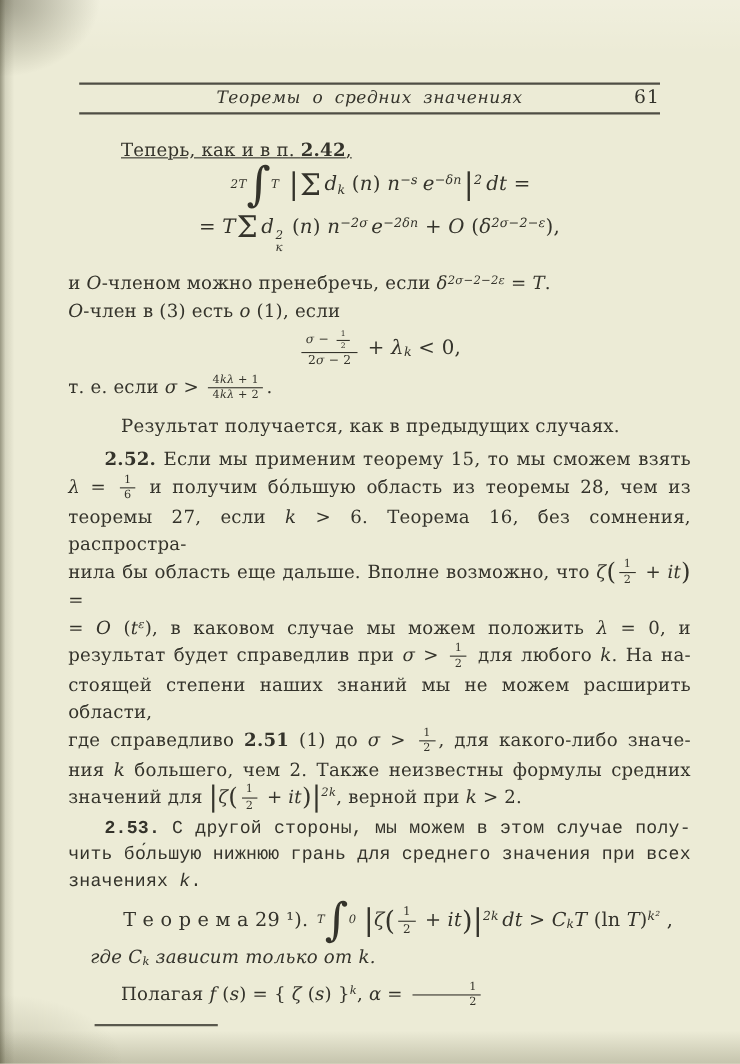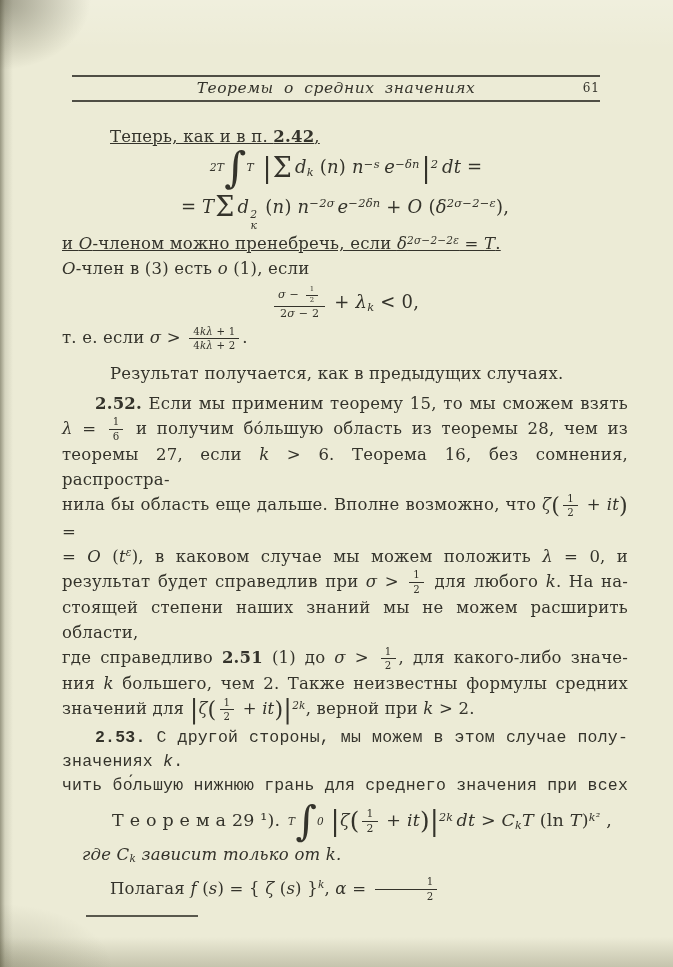--- a/index.html
+++ b/index.html
@@ -17,33 +17,33 @@
   }
   
   .running-head{
     position:absolute;left:72px;top:75px;width:528px;
     border-top:2px solid rgba(52,51,43,0.85);
     border-bottom:2px solid rgba(52,51,43,0.85);
     display:flex;align-items:center;padding:2px 0 3px;
   }
   .rh-spacer{width:34px;}
   .rh-title{flex:1;text-align:center;font-style:italic;font-size:15.5px;word-spacing:5px;letter-spacing:0.5px;}
-  .rh-num{width:34px;text-align:right;font-size:12px;letter-spacing:1px;}
+  .rh-num{width:34px;text-align:right;font-size:17px;letter-spacing:1px;}
   
   .body{position:absolute;left:62px;top:108px;width:566px;font-size:16.5px;line-height:25px;letter-spacing:0.2px;}
   .line{min-height:25px;}
   .jl{text-align:justify;text-align-last:justify;}
   .ind1{text-indent:48px;}
   .ind2{text-indent:33px;}
   .display{text-align:center;font-size:18px;line-height:27px;}
   .p253 .line{line-height:24px;min-height:24px;}
   #b-intro{margin-top:16px;text-decoration:underline;}
   #b-f1{margin-top:2px;}
   #b-f2{margin-top:7px;}
-  #b-t1{margin-top:0;text-decoration:underline;}
+  #b-t1{margin-top:15px;}
   #b-t2{margin-top:0;}
   #b-f3{margin-top:5px;}
   #b-t3{margin-top:5px;}
   #b-result{margin-top:9px;}
   #b-p252{margin-top:5px;}
   #b-p253{margin-top:3px;font-family:Liberation Mono, monospace;}
   #b-theorem{margin-top:7px;padding-left:50px;font-size:17.5px;}
   #b-where{margin-top:3px;margin-left:20px;font-style:italic;}
   #b-polagaya{margin-top:9px;}
   #b-footer{margin-top:13px;}
@@ -125,22 +125,22 @@
           </span><span class="tk-r">, для какого-либо значе-</span></div>
       <div class="line jl"><span class="tk-r">ния </span><span class="tk-i">k</span><span class="tk-r"> большего, чем 2. Также неизвестны формулы средних</span></div>
       <div class="line"><span class="tk-r">значений для </span><span class="tk-g" style="font-size: 1.55em;">|</span><span class="tk-i">ζ</span><span class="tk-g" style="font-size: 1.35em;">(</span><span class="tk-f">
             <span class="fn"><span class="tk-r">1</span></span>
             <span class="fd"><span class="tk-r">2</span></span>
           </span><span class="tk-r"> + </span><span class="tk-i">it</span><span class="tk-g" style="font-size: 1.35em;">)</span><span class="tk-g" style="font-size: 1.55em;">|</span><span class="tk-sup">2k</span><span class="tk-r">, верной при </span><span class="tk-i">k</span><span class="tk-r"> &gt; 2.</span></div>
     </div>
 
     <div id="b-p253" class="p253">
       <div class="line jl ind2"><span class="tk-b">2.53.</span><span class="tk-r"> С другой стороны, мы можем в этом случае полу-</span></div>
+      <div class="line jl"><span class="tk-r">чить бо́льшую нижнюю грань для среднего значения при всех</span></div>
       <div class="line"><span class="tk-r">значениях </span><span class="tk-i">k</span><span class="tk-r">.</span></div>
-      <div class="line jl"><span class="tk-r">чить бо́льшую нижнюю грань для среднего значения при всех</span></div>
     </div>
 
     <div id="b-theorem"><span class="tk-r">Т е о р е м а  29 ¹). </span><span class="tk-int">
           <span class="lim">T</span>
           <span class="isign">∫</span>
           <span class="lim">0</span>
         </span><span class="tk-spc" style="width: 0.1em;">&nbsp;</span><span class="tk-g" style="font-size: 1.55em;">|</span><span class="tk-i">ζ</span><span class="tk-g" style="font-size: 1.4em;">(</span><span class="tk-f">
           <span class="fn"><span class="tk-r">1</span></span>
           <span class="fd"><span class="tk-r">2</span></span>
         </span><span class="tk-r"> + </span><span class="tk-i">it</span><span class="tk-g" style="font-size: 1.4em;">)</span><span class="tk-g" style="font-size: 1.55em;">|</span><span class="tk-sup">2k</span><span class="tk-spc" style="width: 0.18em;">&nbsp;</span><span class="tk-i">dt</span><span class="tk-r"> &gt; </span><span class="tk-i">C</span><span class="tk-sub">k</span><span class="tk-i">T</span><span class="tk-r"> (ln </span><span class="tk-i">T</span><span class="tk-r">)</span><span class="tk-sup">k²</span><span class="tk-r"> ,</span></div>

